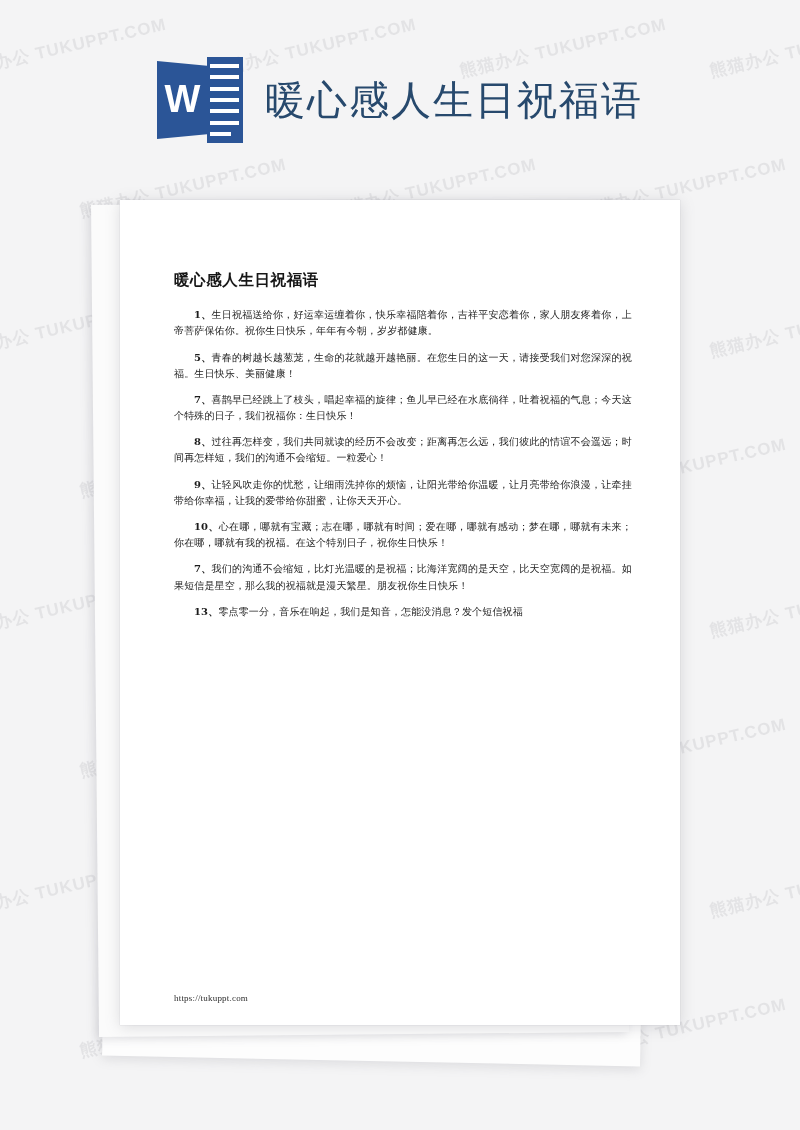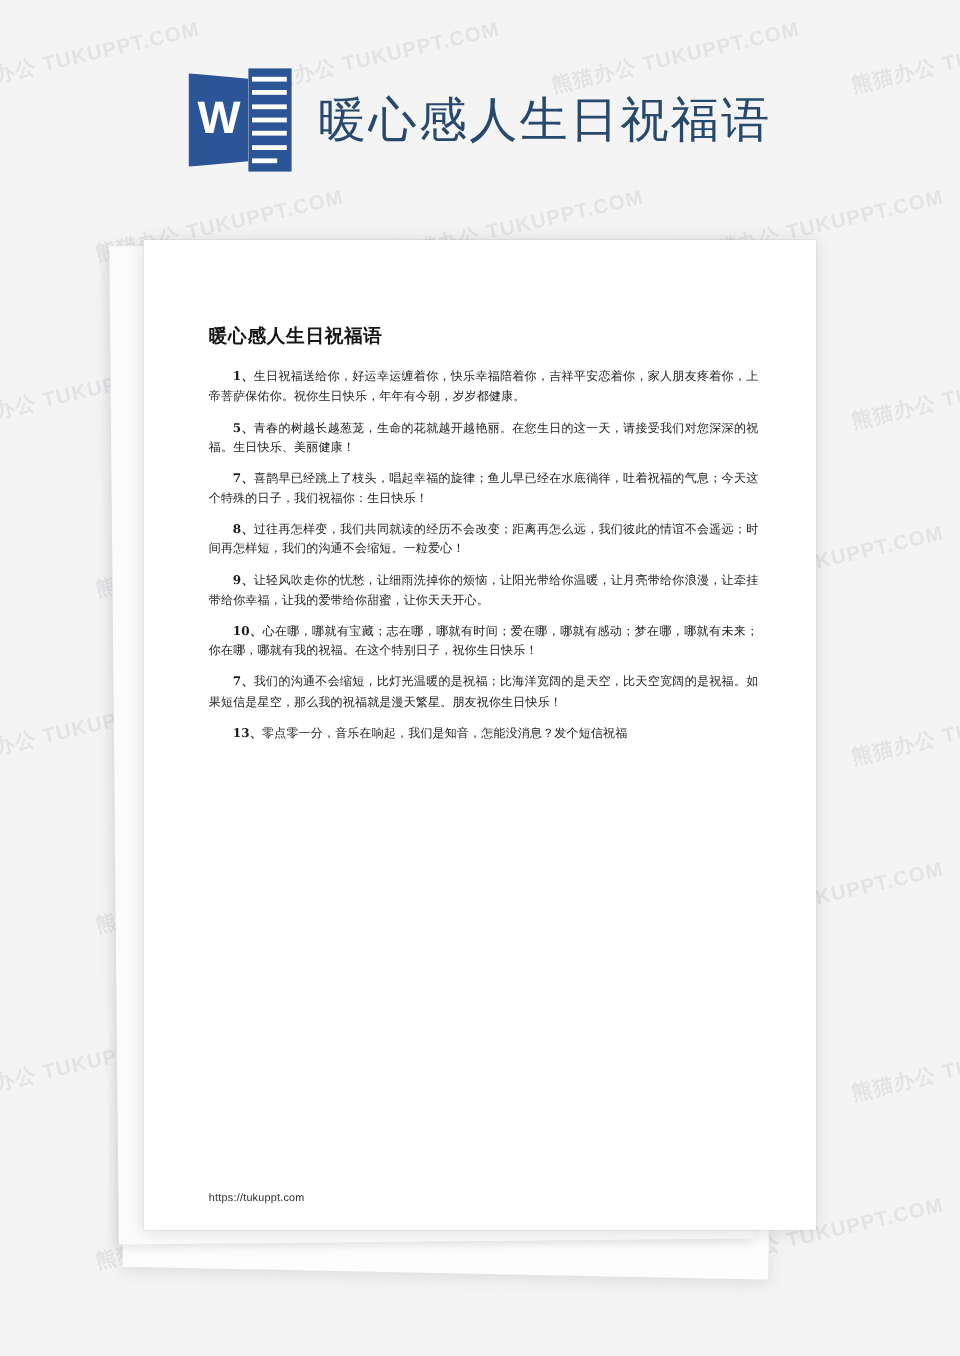--- a/index.html
+++ b/index.html
@@ -179,21 +179,21 @@
     text-indent: 2em;
     margin-bottom: 10px;
     letter-spacing: 0.15px;
   }
   .doc-para .num { font-weight: 700; }
 
   #doc-footer {
     position: absolute;
     left: 54px;
     bottom: 22px;
-    font-family: Liberation Sans, sans-serif;
+    font-family: Liberation Serif, serif;
     font-size: 9px;
     color: #2d2d2d;
     letter-spacing: 0.2px;
   }
 
   
   #doc-fade {
     position: absolute;
     left: 0; bottom: 0;
     width: 100%; height: 46px;

